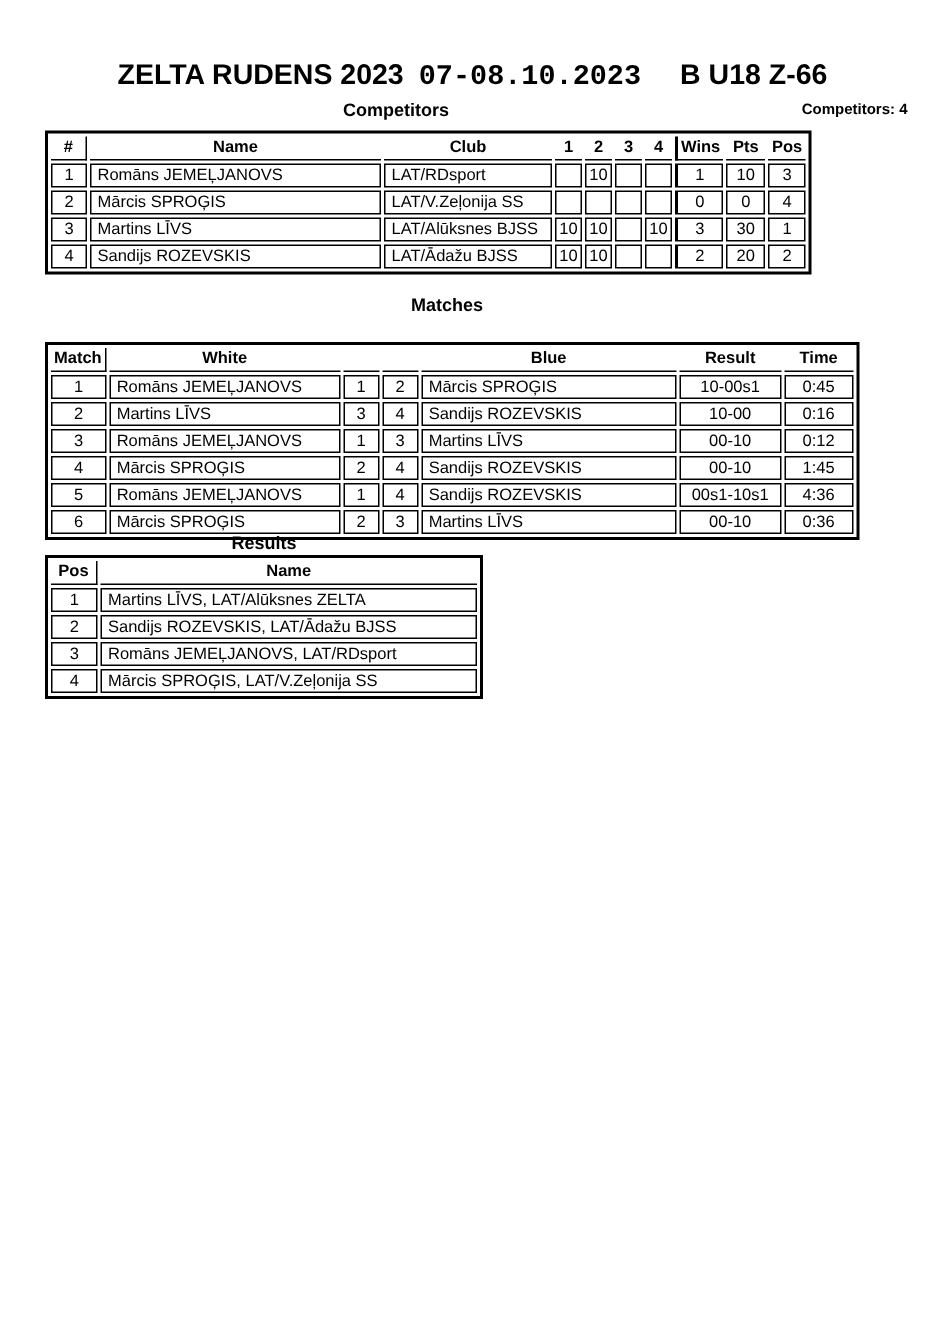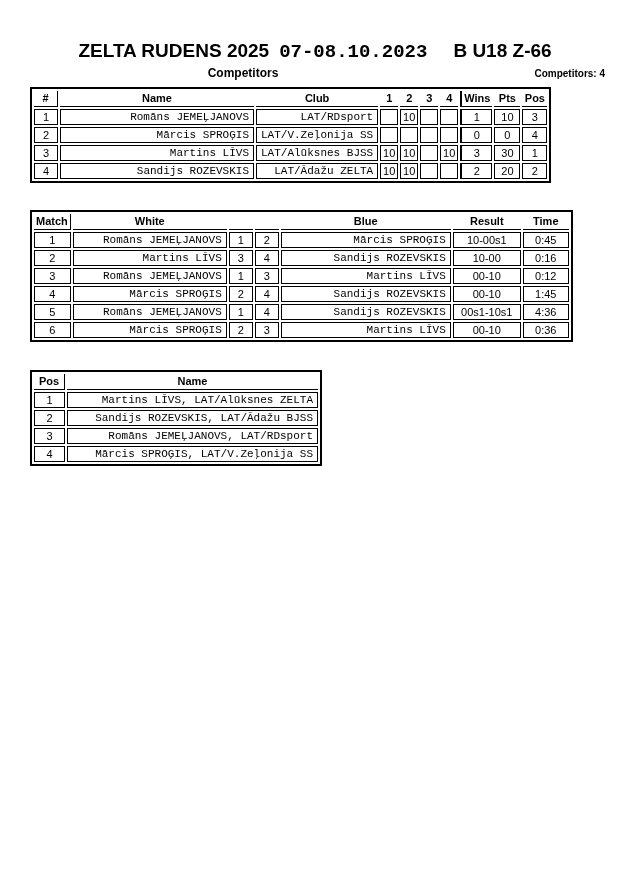--- a/index.html
+++ b/index.html
@@ -6,53 +6,53 @@
   html,body { background:#ffffff; }
   body { font-family:"Liberation Sans", sans-serif; color:#000; }
   .page { position:relative; width:630px; height:891px; background:#ffffff; overflow:hidden; }
 
   .title { position:absolute; top:40px; left:0; width:630px; text-align:center;
            font-size:19px; font-weight:bold; white-space:nowrap; }
   .t-date { margin-left:10px;font-family:Liberation Mono, monospace; }
   .t-cat  { margin-left:26px; }
 
   .caption { position:absolute; text-align:center; font-size:12px; font-weight:bold; }
-  .cap-competitors { top:66px;  left:23px; width:440px; }
+  .cap-competitors { top:66px;  left:44px; width:440px; }
   .cap-matches     { top:196px; left:30px; width:536px; }
   .cap-results     { top:355px; left:30px; width:292px; }
 
   .comp-count { position:absolute; top:68px; right:25px; font-size:10px;font-weight:bold; }
 
   .tbl { position:absolute; border-collapse:separate; border-spacing:2px;
          border:2px solid #000; table-layout:fixed; background:#fff; }
   .tbl td { border:1px solid #000; font-size:11px; height:12px; line-height:12px;
             padding:1px 4px; white-space:nowrap; overflow:hidden; vertical-align:middle; }
   .tbl th { border:0; border-bottom:1px solid #000; font-size:11px; font-weight:bold;
             height:13px; line-height:13px; padding:1px 2px; white-space:nowrap;
             text-align:center; vertical-align:middle; }
   .tbl th.first { border-right:1px solid #000; }
   .tbl th.group { border-left:2px solid #000;margin-top:28px; }
   .tbl td.group { border-left-width:2px; }
   .tbl td.c { text-align:center; padding:1px 1px; }
-  .tbl td.nm { text-align:right;font-family:Liberation Mono, monospace; }
+  .tbl td.nm { text-align:left; }
   .th-left { text-align:left; padding-left:1px; }
   .shift68 { padding-right:68px; }
   .shift76 { padding-right:76px; }
 
   .tbl-competitors { top:87px;  left:30px; }
-  .tbl-matches     { top:210px; left:30px; }
+  .tbl-matches     { top:228px; left:30px; }
   .tbl-results     { top:370px; left:30px; }
 </style>
 </head>
 <body>
 
 <div class="page">
 
   <div class="title">
-    <span>ZELTA RUDENS 2025</span><span class="t-date">07-08.10.2023</span><span class="t-cat">B U18 Z-66</span>
+    <span>ZELTA RUDENS 2023</span><span class="t-date">07-08.10.2023</span><span class="t-cat">B U18 Z-66</span>
   </div>
 
   <div class="caption cap-competitors">Competitors</div>
   <div class="comp-count">Competitors: 4</div>
 
   <table class="tbl tbl-competitors">
     <colgroup>
       <col style="width:24px">
         <col style="width:194px">
         <col style="width:112px">
@@ -109,32 +109,33 @@
       <td class="c">10</td>
       <td class="c"></td>
       <td class="c">10</td>
       <td class="c group">3</td>
       <td class="c">30</td>
       <td class="c">1</td>
     </tr>
     <tr>
       <td class="c">4</td>
       <td class="nm">Sandijs ROZEVSKIS</td>
-      <td class="nm">LAT/Ādažu ZELTA</td>
+      <td class="nm">LAT/Ādažu BJSS</td>
       <td class="c">10</td>
       <td class="c">10</td>
       <td class="c"></td>
       <td class="c"></td>
       <td class="c group">2</td>
       <td class="c">20</td>
       <td class="c">2</td>
     </tr>
   </tbody>
     </table>
 
+  <div class="caption cap-matches">Matches</div>
 
   <table class="tbl tbl-matches">
     <colgroup>
       <col style="width:30px">
         <col style="width:154px">
         <col style="width:24px">
         <col style="width:24px">
       <col style="width:170px">
         <col style="width:68px">
         <col style="width:46px">
@@ -199,20 +200,21 @@
       <td class="nm">Mārcis SPROĢIS</td>
       <td class="c">2</td>
       <td class="c">3</td>
       <td class="nm">Martins LĪVS</td>
       <td class="c">00-10</td>
       <td class="c">0:36</td>
     </tr>
   </tbody>
     </table>
 
+  <div class="caption cap-results">Results</div>
 
   <table class="tbl tbl-results">
     <colgroup>
       <col style="width:31px">
         <col style="width:251px">
     </colgroup>
     <tbody>
         <tr>
       <th class="first">Pos</th>
       <th>Name</th>

